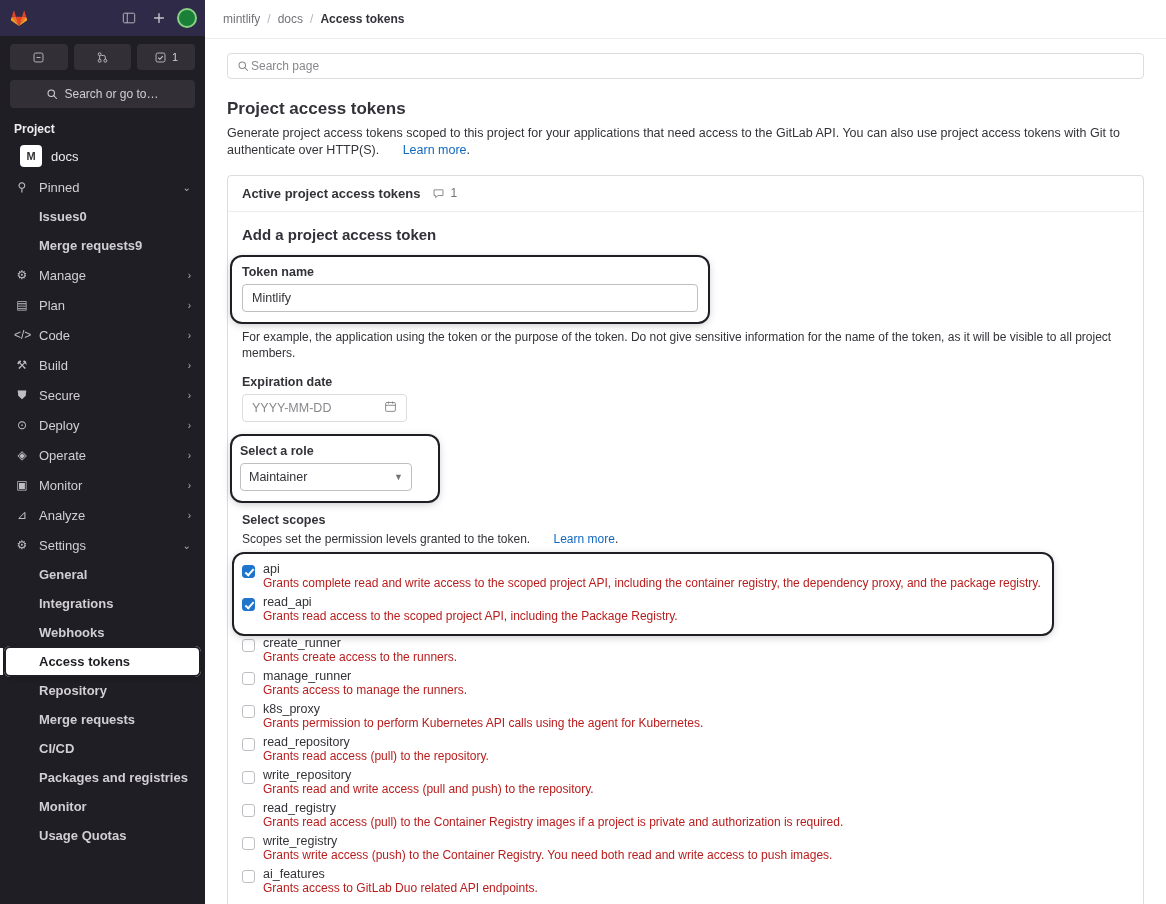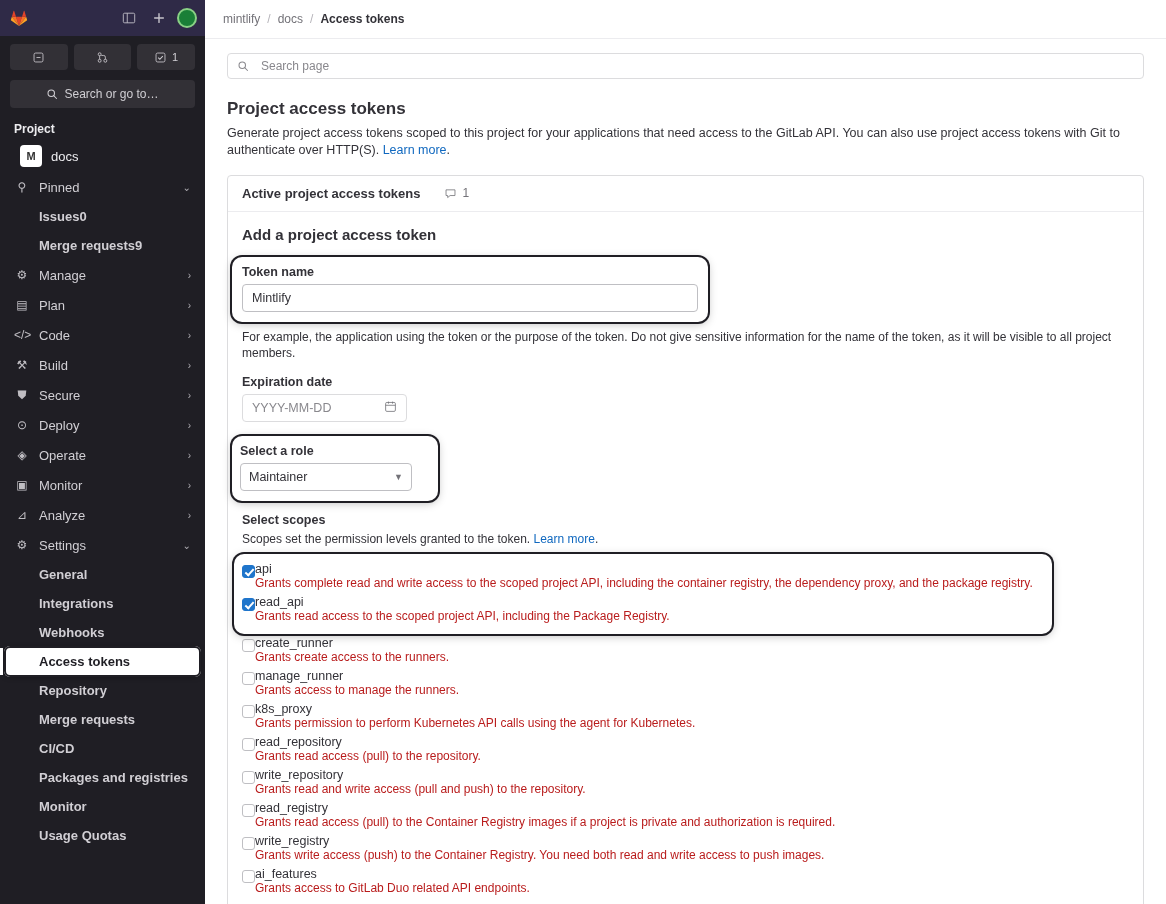--- a/index.html
+++ b/index.html
@@ -75,30 +75,30 @@
   }
 
   
   .main { flex:1; height:904px; background:#fff; overflow:hidden; position:relative; }
   .breadcrumb { display:flex; align-items:center; gap:7px; padding:12px 18px; font-size:12px; color:#737278; border-bottom:1px solid #ececef; }
   .breadcrumb .sep { color:#b6b4ba; }
   .breadcrumb .cur { color:#333238; font-weight:bold; }
   .content { padding:14px 22px 0 22px; }
   .search-page {
     height:26px; border:1px solid #dcdcde; border-radius:4px;
-    display:flex; align-items:center; gap:12px; padding:0 9px;
+    display:flex; align-items:center; gap:2px; padding:0 9px;
     color:#89888d; font-size:12px; background:#fff;
   }
   h1.title { font-size:17px; margin:20px 0 6px 0; color:#333238; font-weight:bold; }
   .desc { font-size:12.5px; line-height:1.35; color:#333238; max-width:905px; }
-  a.link { color:#1068bf; text-decoration:none; }
+  a.link { color:#1068bf; text-decoration:none;margin-left:20px; }
 
   .panel { border:1px solid #dcdcde; border-radius:4px; margin-top:16px; background:#fff; }
   .panel-head {
-    display:flex; align-items:center; gap:24px;
+    display:flex; align-items:center; gap:12px;
     padding:10px 14px; font-size:13px; font-weight:bold; color:#333238;
     border-bottom:1px solid #ececef;
   }
   .pill { display:inline-flex; align-items:center; gap:5px; font-weight:normal; color:#737278; font-size:12px; }
   .form { padding:14px 14px 16px 14px; }
   h2.sub { font-size:15px; font-weight:bold; margin:0 0 14px 0; }
 
   .field-label { font-size:12.5px; font-weight:bold; margin-bottom:5px; }
   .hl {
     background:#fff; border-radius:10px;
@@ -117,21 +117,21 @@
   .date-input .cal { color:#737278; font-size:12px; }
 
   .hl-role { padding:8px 10px 10px 8px; margin:0 -10px; width:206px; }
   .select {
     width:172px; height:28px; border:1px solid #bfbfc3; border-radius:4px; background:#fff;
     display:flex; align-items:center; justify-content:space-between; padding:0 8px; font-size:12.5px;
   }
   .select .cv { color:#737278; font-size:9px; }
 
   .scopes-hint { font-size:12px; color:#333238; margin:4px 0 8px 0; }
-  .scope-row { display:flex; gap:0; padding:2px 0 3px 0; }
+  .scope-row { display:flex; gap:8px; padding:2px 0 3px 0; }
   .cb {
     width:13px; height:13px; min-width:13px; margin-top:3px;
     border:1px solid #bfbfc3; border-radius:3px; background:#fff;
   }
   .cb.on { background:#1f75cb; border-color:#1f75cb; position:relative; }
   .cb.on::after {
     content:""; position:absolute; left:4px; top:1px; width:3px; height:7px;
     border:solid #fff; border-width:0 2px 2px 0; transform:rotate(42deg);
   }
   .scope-name { font-size:12.5px; color:#333238; }

